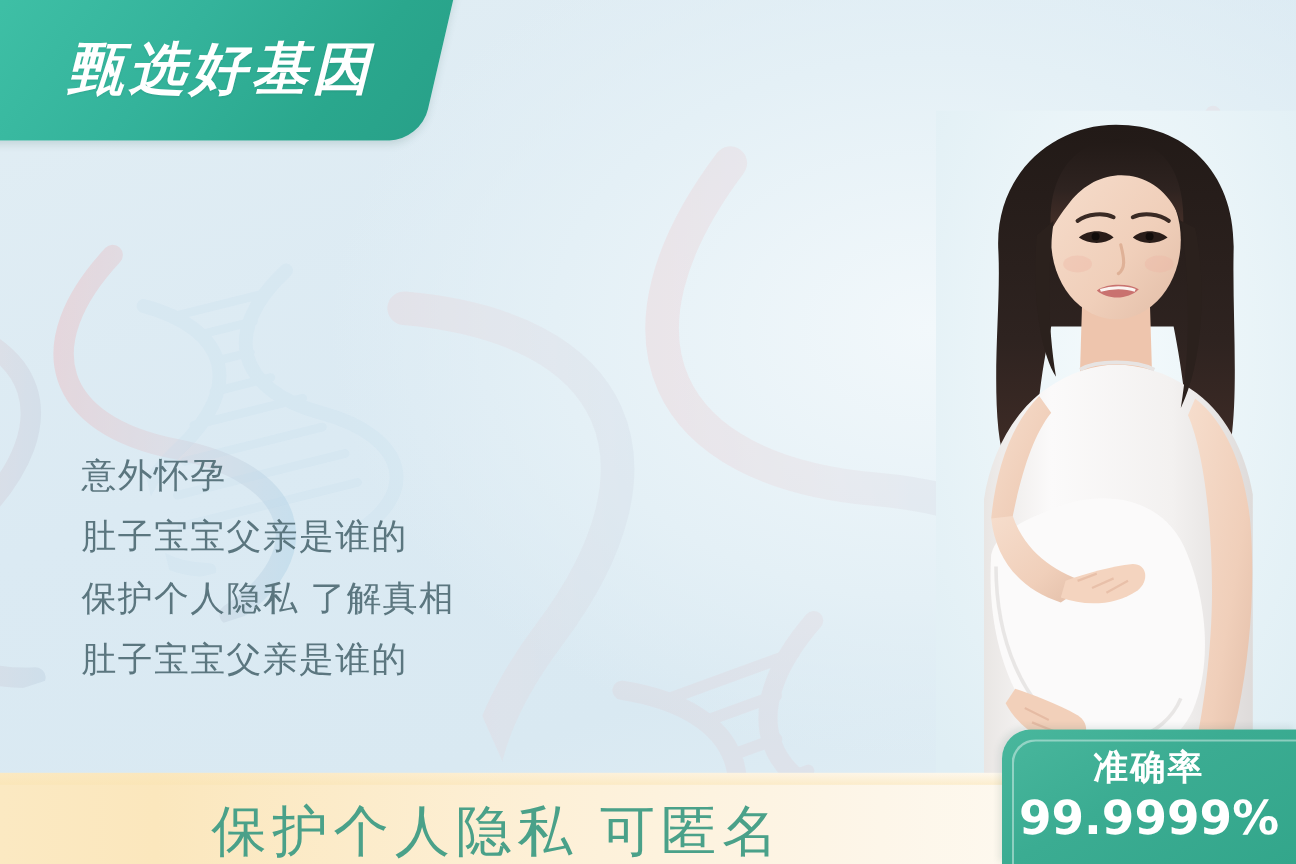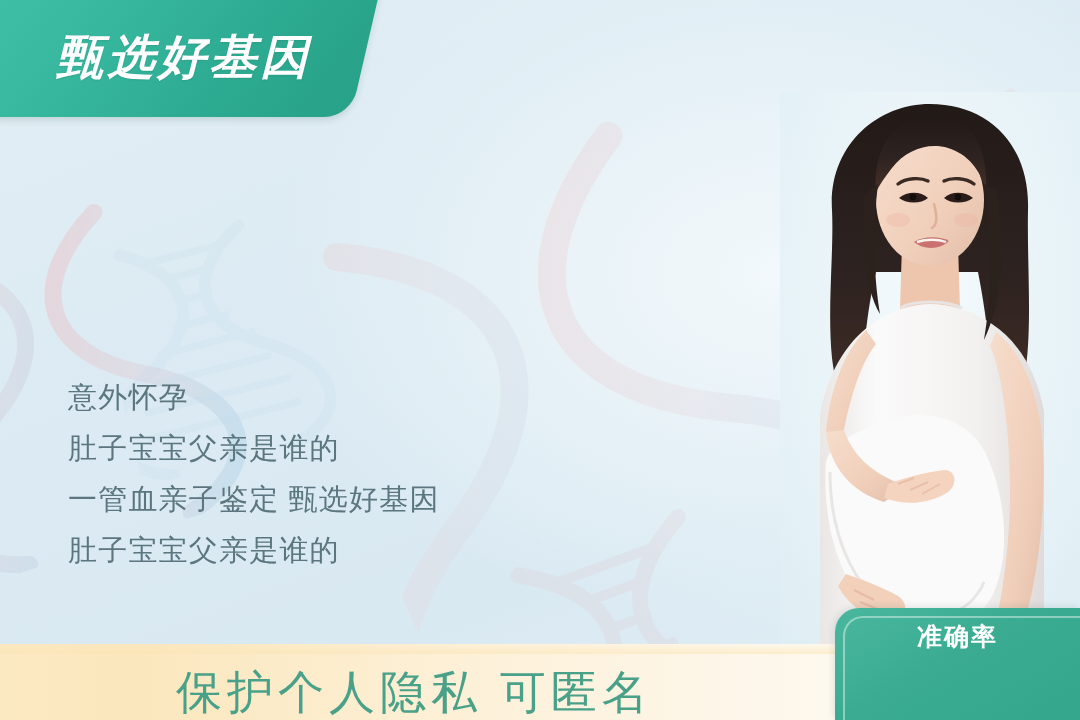--- a/index.html
+++ b/index.html
@@ -121,21 +121,21 @@
   #accuracy-badge:before{
     content:"";position:absolute;left:8px;top:8px;
     width:260px;height:120px;
     border-top:2px solid rgba(255,255,255,.42);
     border-left:2px solid rgba(255,255,255,.42);
     border-radius:20px 0 0 0;
   }
   #accuracy-label{
     position:absolute;left:0;right:0;top:12px;
     text-align:center;
-    color:#ffffff;font-size:25px;font-weight:700;letter-spacing:2px;
+    color:#ffffff;font-size:29px;font-weight:700;letter-spacing:2px;
   }
   #accuracy-value{
     position:absolute;left:0;right:0;top:52px;
     text-align:center;
     color:#ffffff;font-size:39px;font-weight:700;letter-spacing:0px;
     font-family:"DejaVu Sans","Liberation Sans",sans-serif;
   }
 </style>
 </head>
 <body>
@@ -347,25 +347,26 @@
   <div id="brand-banner">
     <div id="brand-banner-inner">
       <span id="brand-text">甄选好基因</span>
     </div>
   </div>
 
 
   <div id="copy">
     <div class="copy-line">意外怀孕</div>
     <div class="copy-line">肚子宝宝父亲是谁的</div>
-    <div class="copy-line">一管血亲子鉴定 甄选好基因</div>
+    <div class="copy-line">保护个人隐私 了解真相</div>
     <div class="copy-line">肚子宝宝父亲是谁的</div>
   </div>
 
   <div id="bottom-strip">
     <div id="privacy-text">保护个人隐私 可匿名</div>
   </div>
 
   <div id="accuracy-badge">
     <div id="accuracy-label">准确率</div>
+    <div id="accuracy-value">99.9999%</div>
   </div>
 
 </div>
 
 </body></html>

